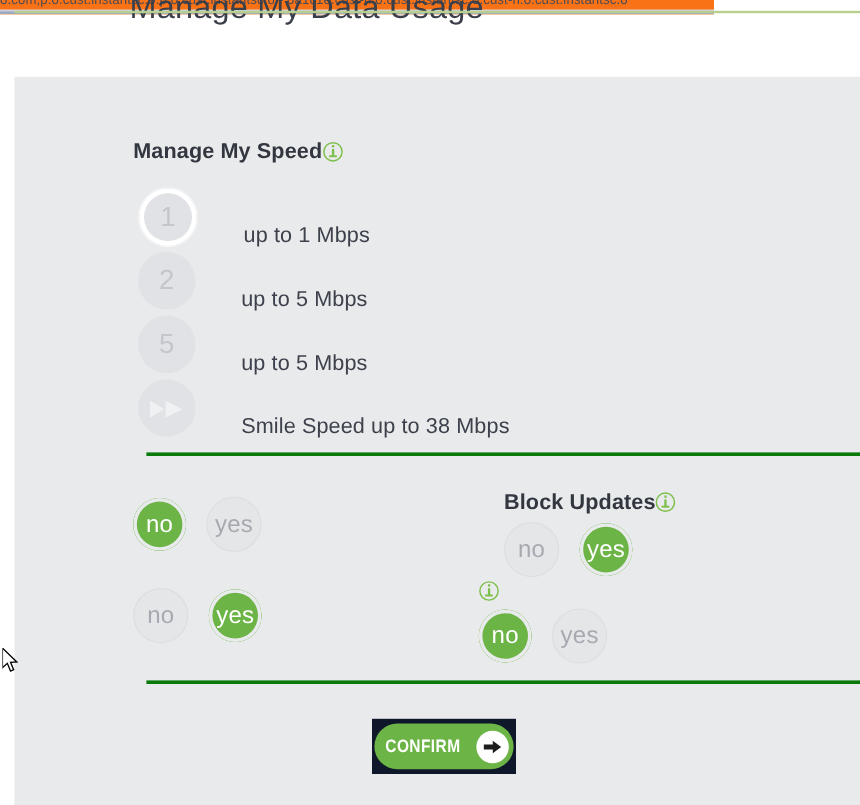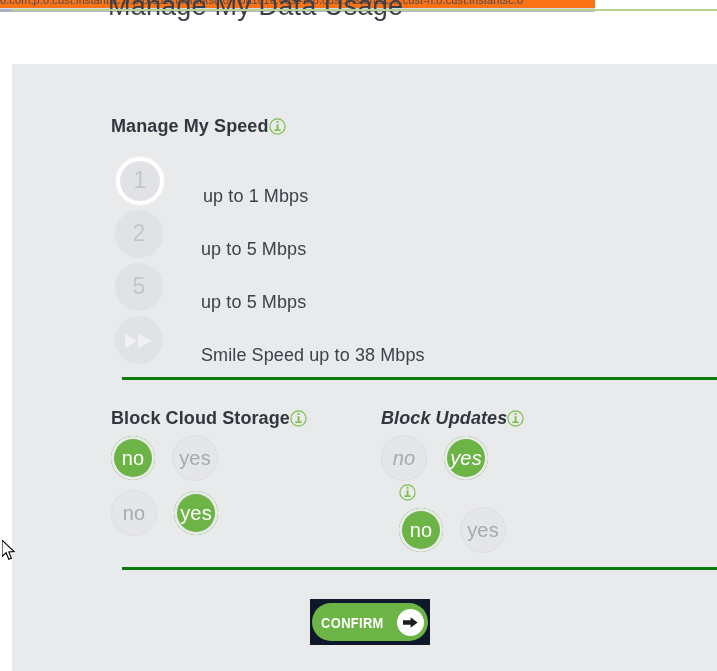--- a/index.html
+++ b/index.html
@@ -87,21 +87,21 @@
   .divider {
     position: absolute; left: 110px; width: 604px; height: 3px;
     background: #0a7a0a;
   }
   #divider-top { top: 313px; }
   #divider-bottom { top: 503px; }
 
   
   .block-group { position: absolute; }
   #group-cloud    { left: 99px;  top: 344px; }
-  #group-updates  { left: 369px; top: 344px; font-style: italic; }
+  #group-updates  { left: 408px; top: 344px; }
   #group-torrent  { left: 99px;  top: 420px; }
   #group-video    { left: 387px; top: 420px; }
 
   .toggle-row { display: flex; align-items: center; margin-top: 6px; }
   .toggle {
     position: relative; width: 44px; height: 44px; border-radius: 50%;
     display: flex; align-items: center; justify-content: center;
     font-size: 20px; letter-spacing: .2px;
     margin-right: 17px; flex: 0 0 auto;
   }
@@ -200,31 +200,20 @@
         </span>
       </div>
       <div class="speed-label">Smile Speed up to 38 Mbps</div>
     </div>
 
   </div>
 
   <div class="divider" id="divider-top"></div>
 
   <div class="block-group" id="group-cloud">
-    <div class="section-head">
-      <span>Block Cloud Storage</span>
-      <span class="info-icon">
-        <svg viewBox="0 0 17 17" width="17" height="17" aria-hidden="true">
-          <circle cx="8.5" cy="8.5" r="7.6" fill="none" stroke="#7cbf4a" stroke-width="1.2"></circle>
-          <rect x="7.6" y="2.9" width="1.9" height="1.9" fill="#7cbf4a"></rect>
-          <rect x="7.6" y="6.2" width="1.9" height="6.6" fill="#7cbf4a"></rect>
-          <rect x="5.3" y="11.4" width="6.4" height="1.6" fill="#7cbf4a"></rect>
-        </svg>
-      </span>
-    </div>
     <div class="toggle-row">
       <div class="toggle on">
         <span class="toggle-label">no</span>
       </div>
       <div class="toggle off">
         <span class="toggle-label">yes</span>
       </div>
     </div>
   </div>
 

